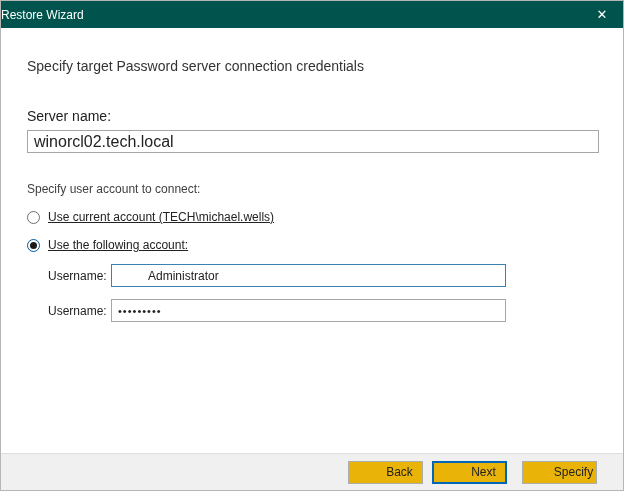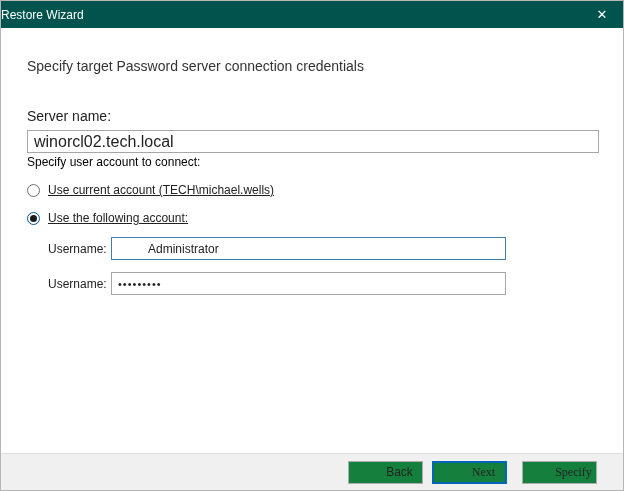--- a/index.html
+++ b/index.html
@@ -65,23 +65,23 @@
     height: 23px;
     border: 1px solid #a6a6a6;
     font-family: "Liberation Sans", "DejaVu Sans", sans-serif;
     font-size: 16px;
     color: #222222;
     padding: 0 6px;
     outline: none;
     display: block;
   }
   .section-label {
-    margin-top: 2px;
-    font-size: 12px;
-    color: #000000;
+    margin-top: 29px;
+    font-size: 12px;
+    color: #404040;
   }
 
   
   .radio-row {
     display: flex;
     align-items: center;
     margin-top: 14px;
     cursor: pointer;
   }
   .radio-circle {
@@ -155,29 +155,29 @@
     background: #f0f0f0;
     border-top: 1px solid #dfdfdf;
     display: flex;
     align-items: center;
     justify-content: flex-end;
     padding-right: 26px;
   }
   .btn {
     width: 75px;
     height: 23px;
-    background: #15803d;
+    background: #eab308;
     border: 1px solid #adadad;
     font-family: "Liberation Sans", "DejaVu Sans", sans-serif;
     font-size: 12px;
     color: #222222;
     cursor: pointer;
     padding-left: 28px;
   }
-  .btn + .btn { margin-left: 9px; font-family: Liberation Serif, serif; }
+  .btn + .btn { margin-left: 9px; }
   .btn.default {
     border: 1px solid #0067b8;
     box-shadow: 0 0 0 1px #0067b8 inset;
   }
   .btn.cancel { margin-left: 15px; }
 </style>
 </head>
 <body>
 
 <div class="window">

